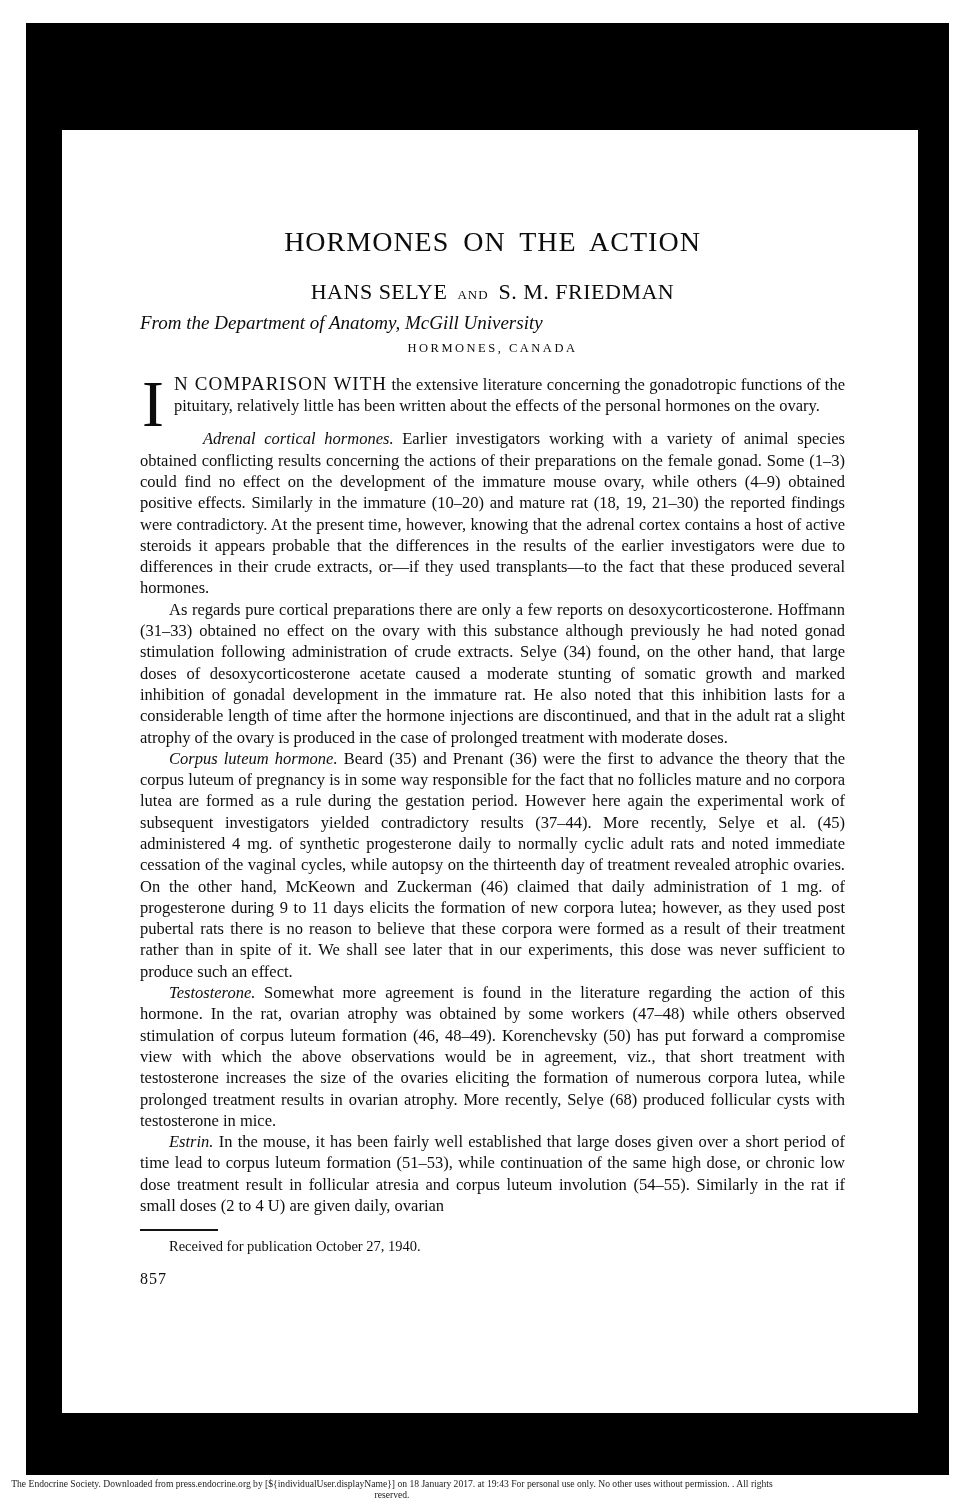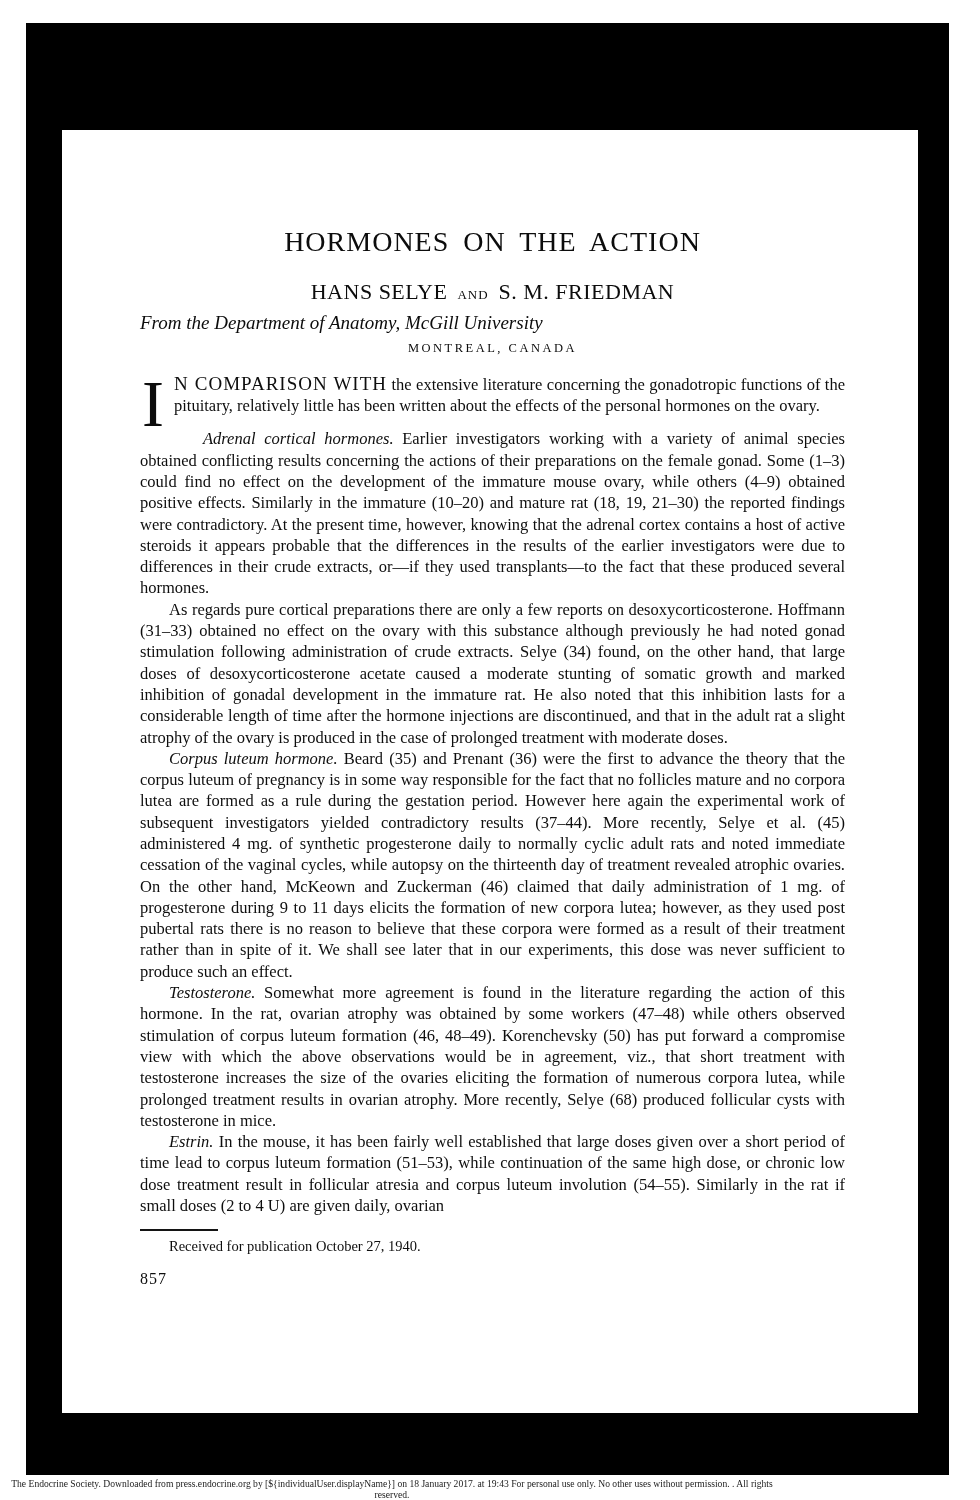--- a/index.html
+++ b/index.html
@@ -144,21 +144,21 @@
           <span>HORMONES ON THE ACTION</span>
         </h1>
 
         <div class="authors">
           <span>HANS SELYE</span>
           <span class="conj">AND</span>
           <span>S. M. FRIEDMAN</span>
         </div>
 
         <div class="affiliation">From the Department of Anatomy, McGill University</div>
-        <div class="location">MONTREAL, CANADA</div>
+        <div class="location">HORMONES, CANADA</div>
 
         <div class="bodytext">
 
           <p class="intro">
             <span class="dropcap">I</span><span class="smallcaps-lead">N COMPARISON WITH</span><span> the extensive literature concerning the gonadotropic functions of the pituitary, relatively little has been written about the effects of the personal hormones on the ovary.</span>
           </p>
 
           <p class="indented"><span class="lead-italic">Adrenal cortical hormones.</span><span> Earlier investigators working with a variety of animal species obtained conflicting results concerning the actions of their preparations on the female gonad. Some (1–3) could find no effect on the development of the immature mouse ovary, while others (4–9) obtained positive effects. Similarly in the immature (10–20) and mature rat (18, 19, 21–30) the reported findings were contradictory. At the present time, however, knowing that the adrenal cortex contains a host of active steroids it appears probable that the differences in the results of the earlier investigators were due to differences in their crude extracts, or—if they used transplants—to the fact that these produced several hormones.</span></p>
 
           <p class="indented"><span class="lead-italic"></span><span>As regards pure cortical preparations there are only a few reports on desoxycorticosterone. Hoffmann (31–33) obtained no effect on the ovary with this substance although previously he had noted gonad stimulation following administration of crude extracts. Selye (34) found, on the other hand, that large doses of desoxycorticosterone acetate caused a moderate stunting of somatic growth and marked inhibition of gonadal development in the immature rat. He also noted that this inhibition lasts for a considerable length of time after the hormone injections are discontinued, and that in the adult rat a slight atrophy of the ovary is produced in the case of prolonged treatment with moderate doses.</span></p>

